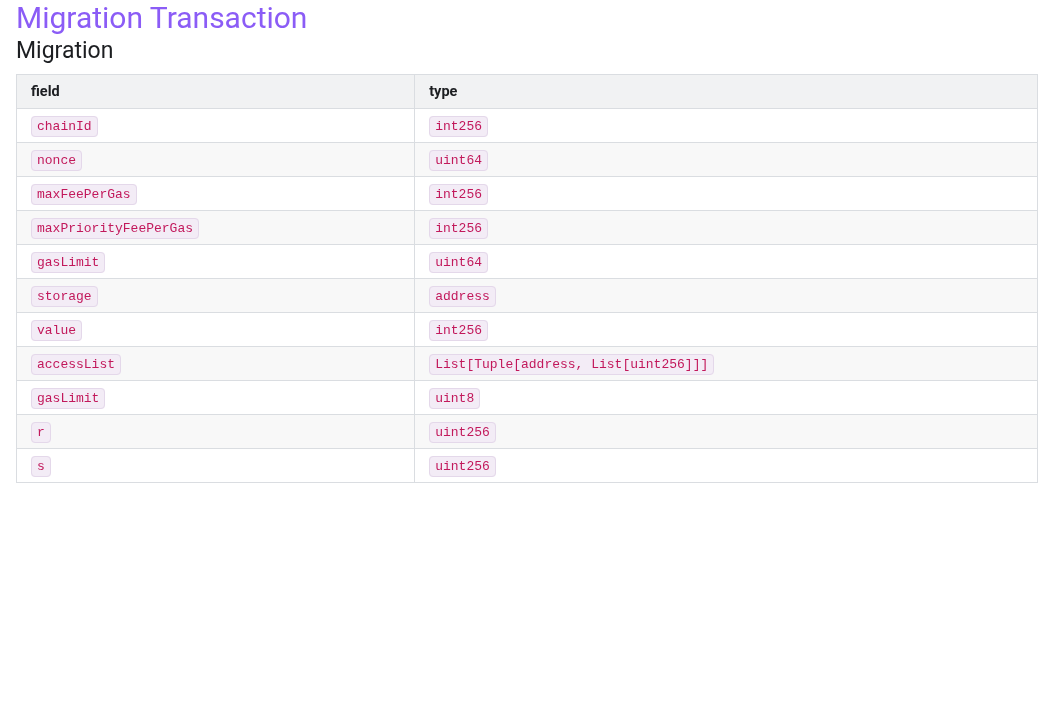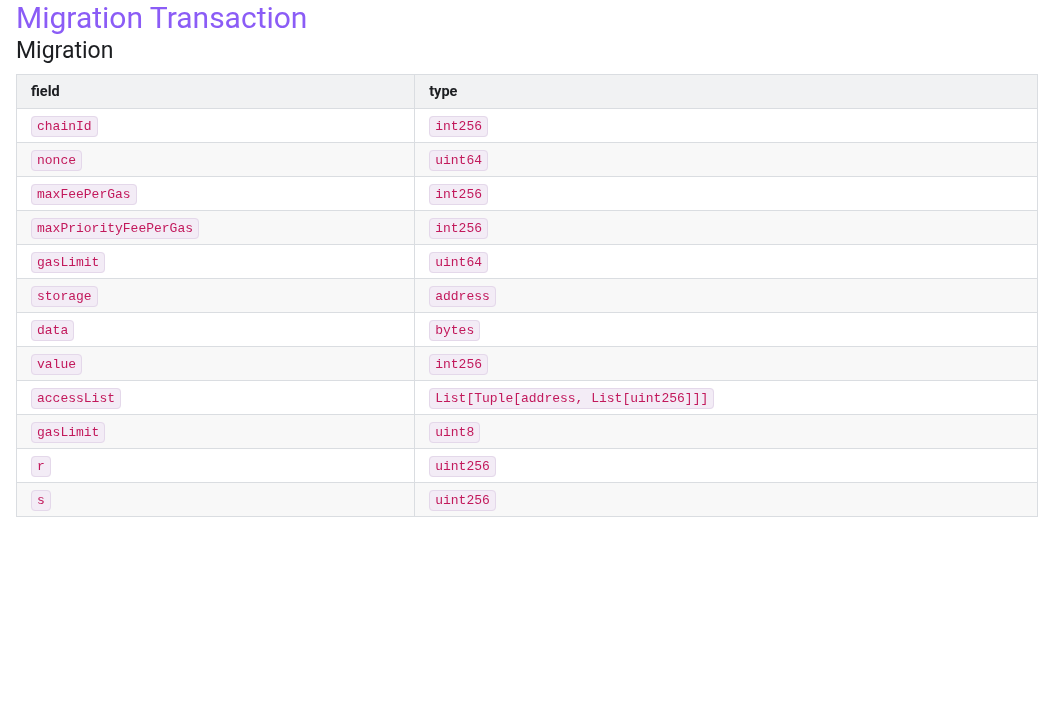--- a/index.html
+++ b/index.html
@@ -102,24 +102,20 @@
     </tr>
     <tr>
       <td><code>gasLimit</code></td>
       <td><code>uint64</code></td>
     </tr>
     <tr>
       <td><code>storage</code></td>
       <td><code>address</code></td>
     </tr>
     <tr>
-      <td><code>data</code></td>
-      <td><code>bytes</code></td>
-    </tr>
-    <tr>
       <td><code>value</code></td>
       <td><code>int256</code></td>
     </tr>
     <tr>
       <td><code>accessList</code></td>
       <td><code>List[Tuple[address, List[uint256]]]</code></td>
     </tr>
     <tr>
       <td><code>gasLimit</code></td>
       <td><code>uint8</code></td>

